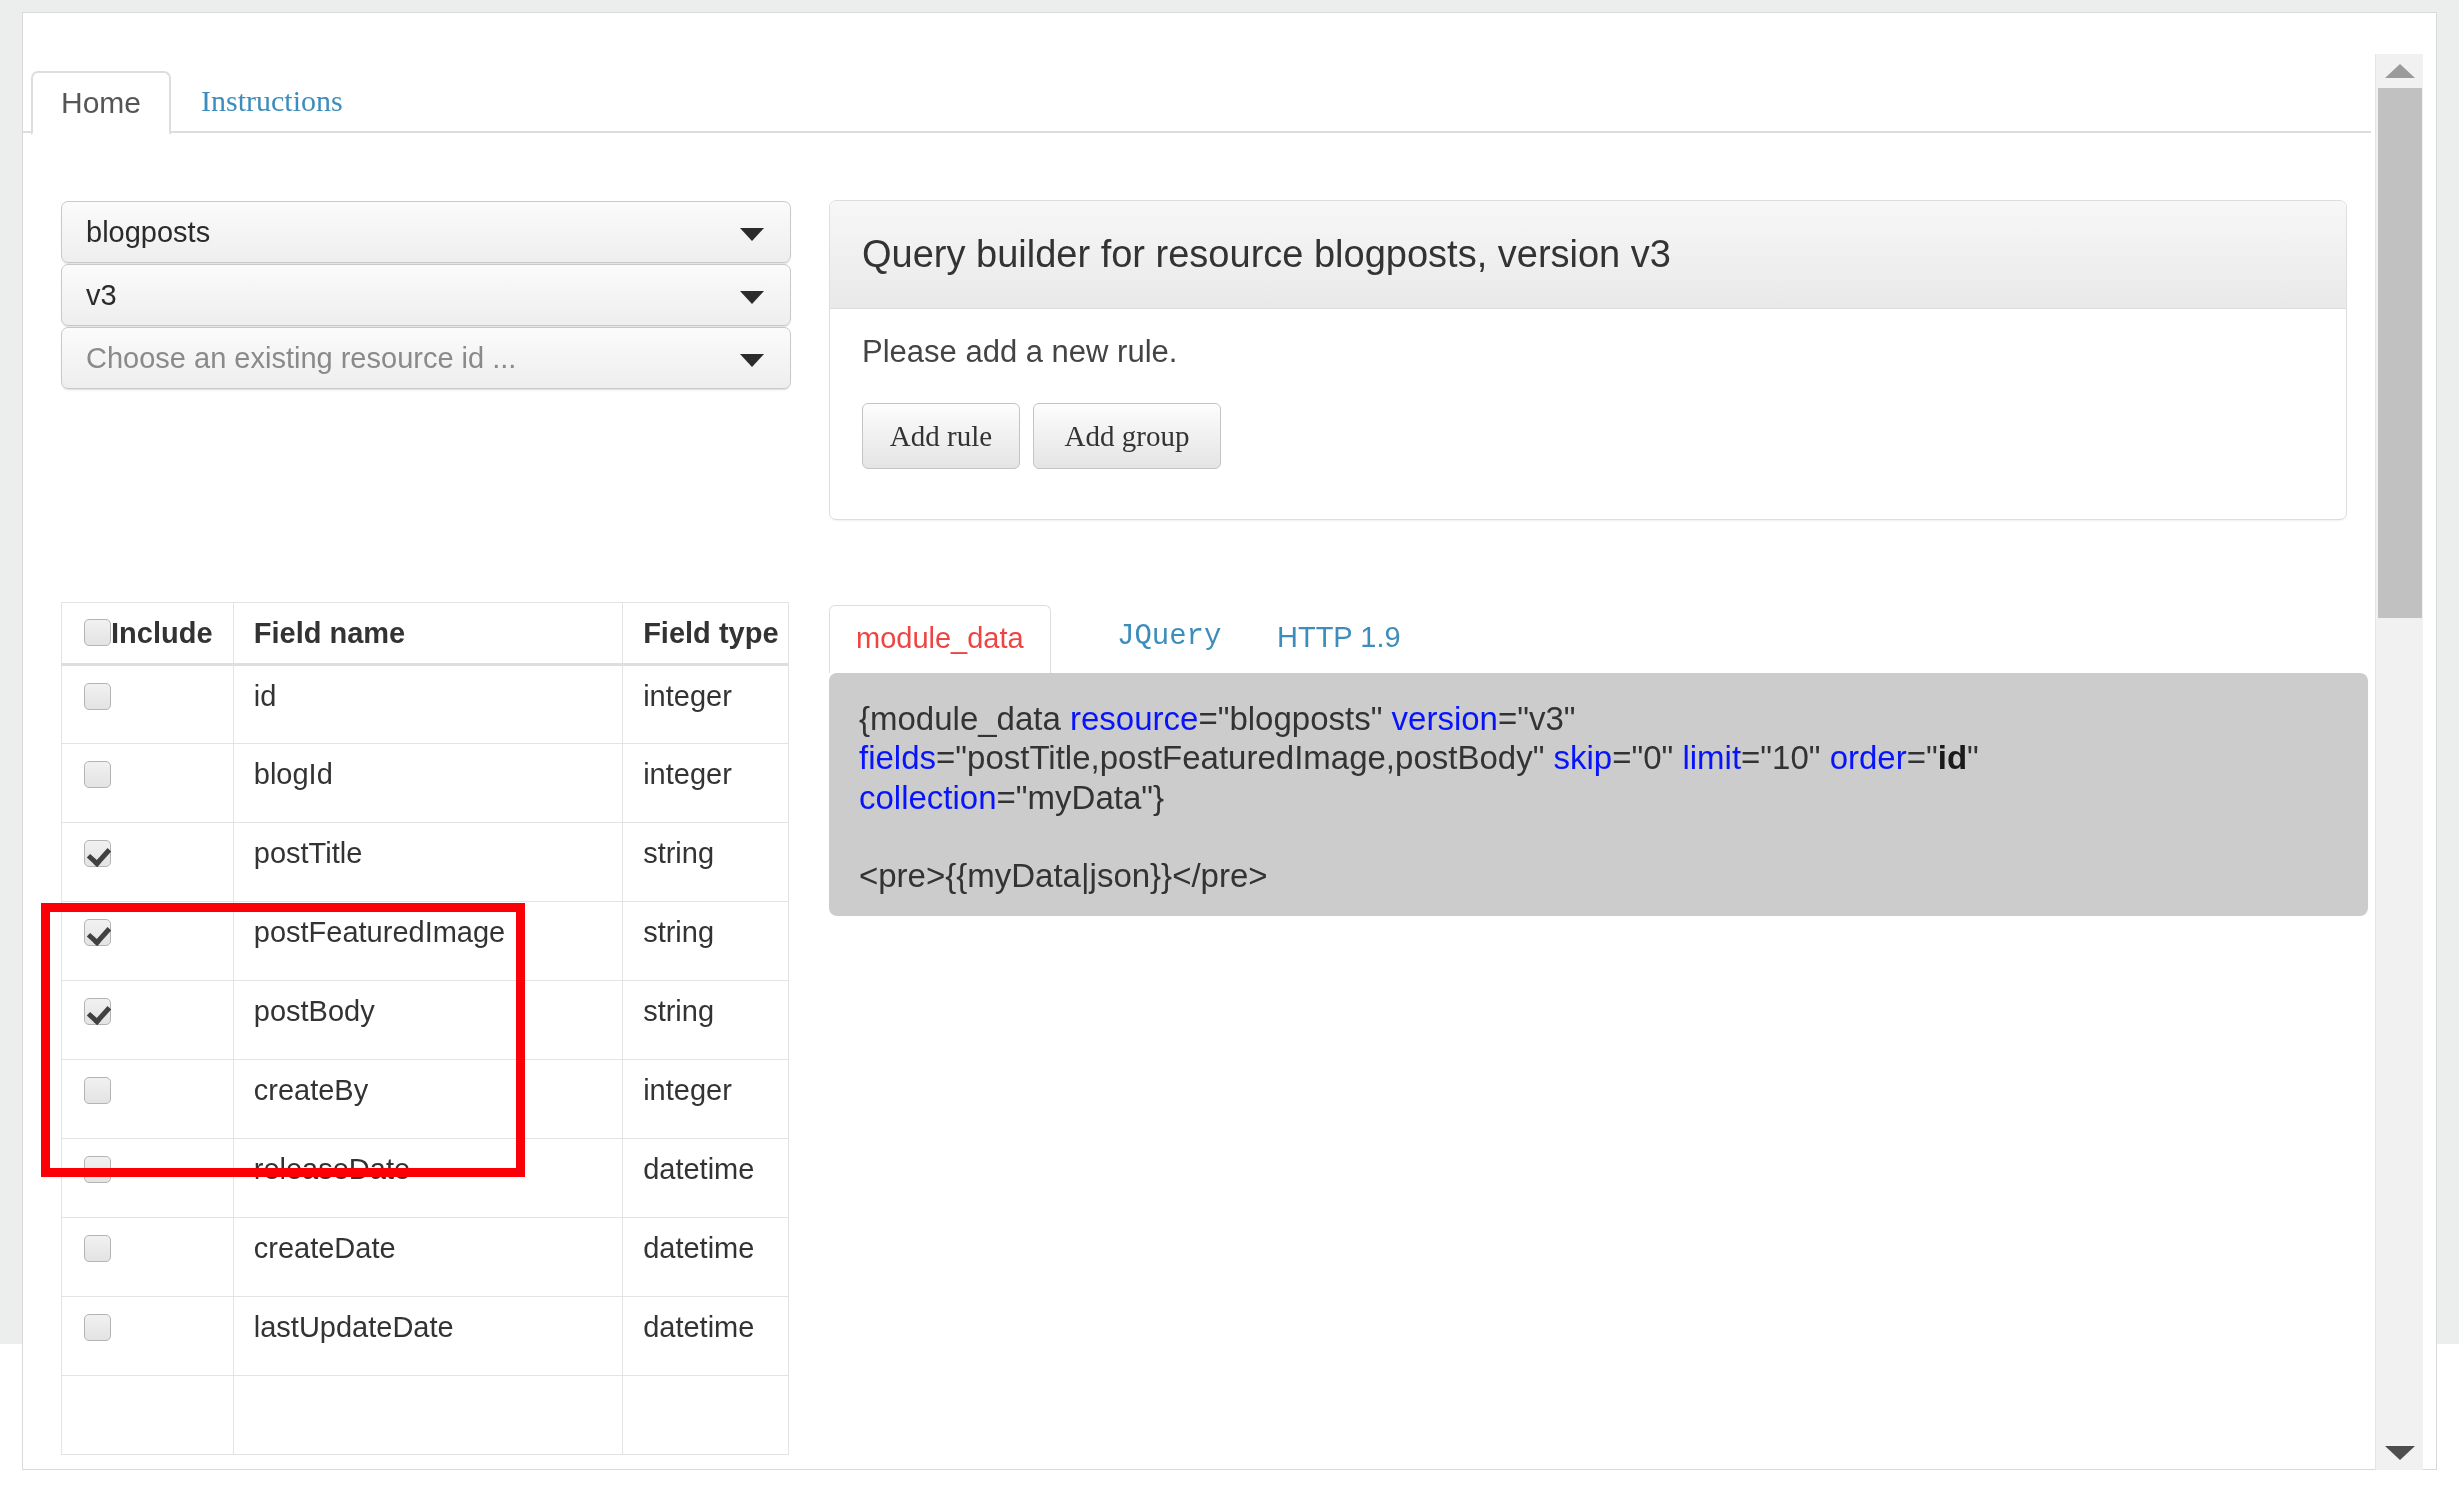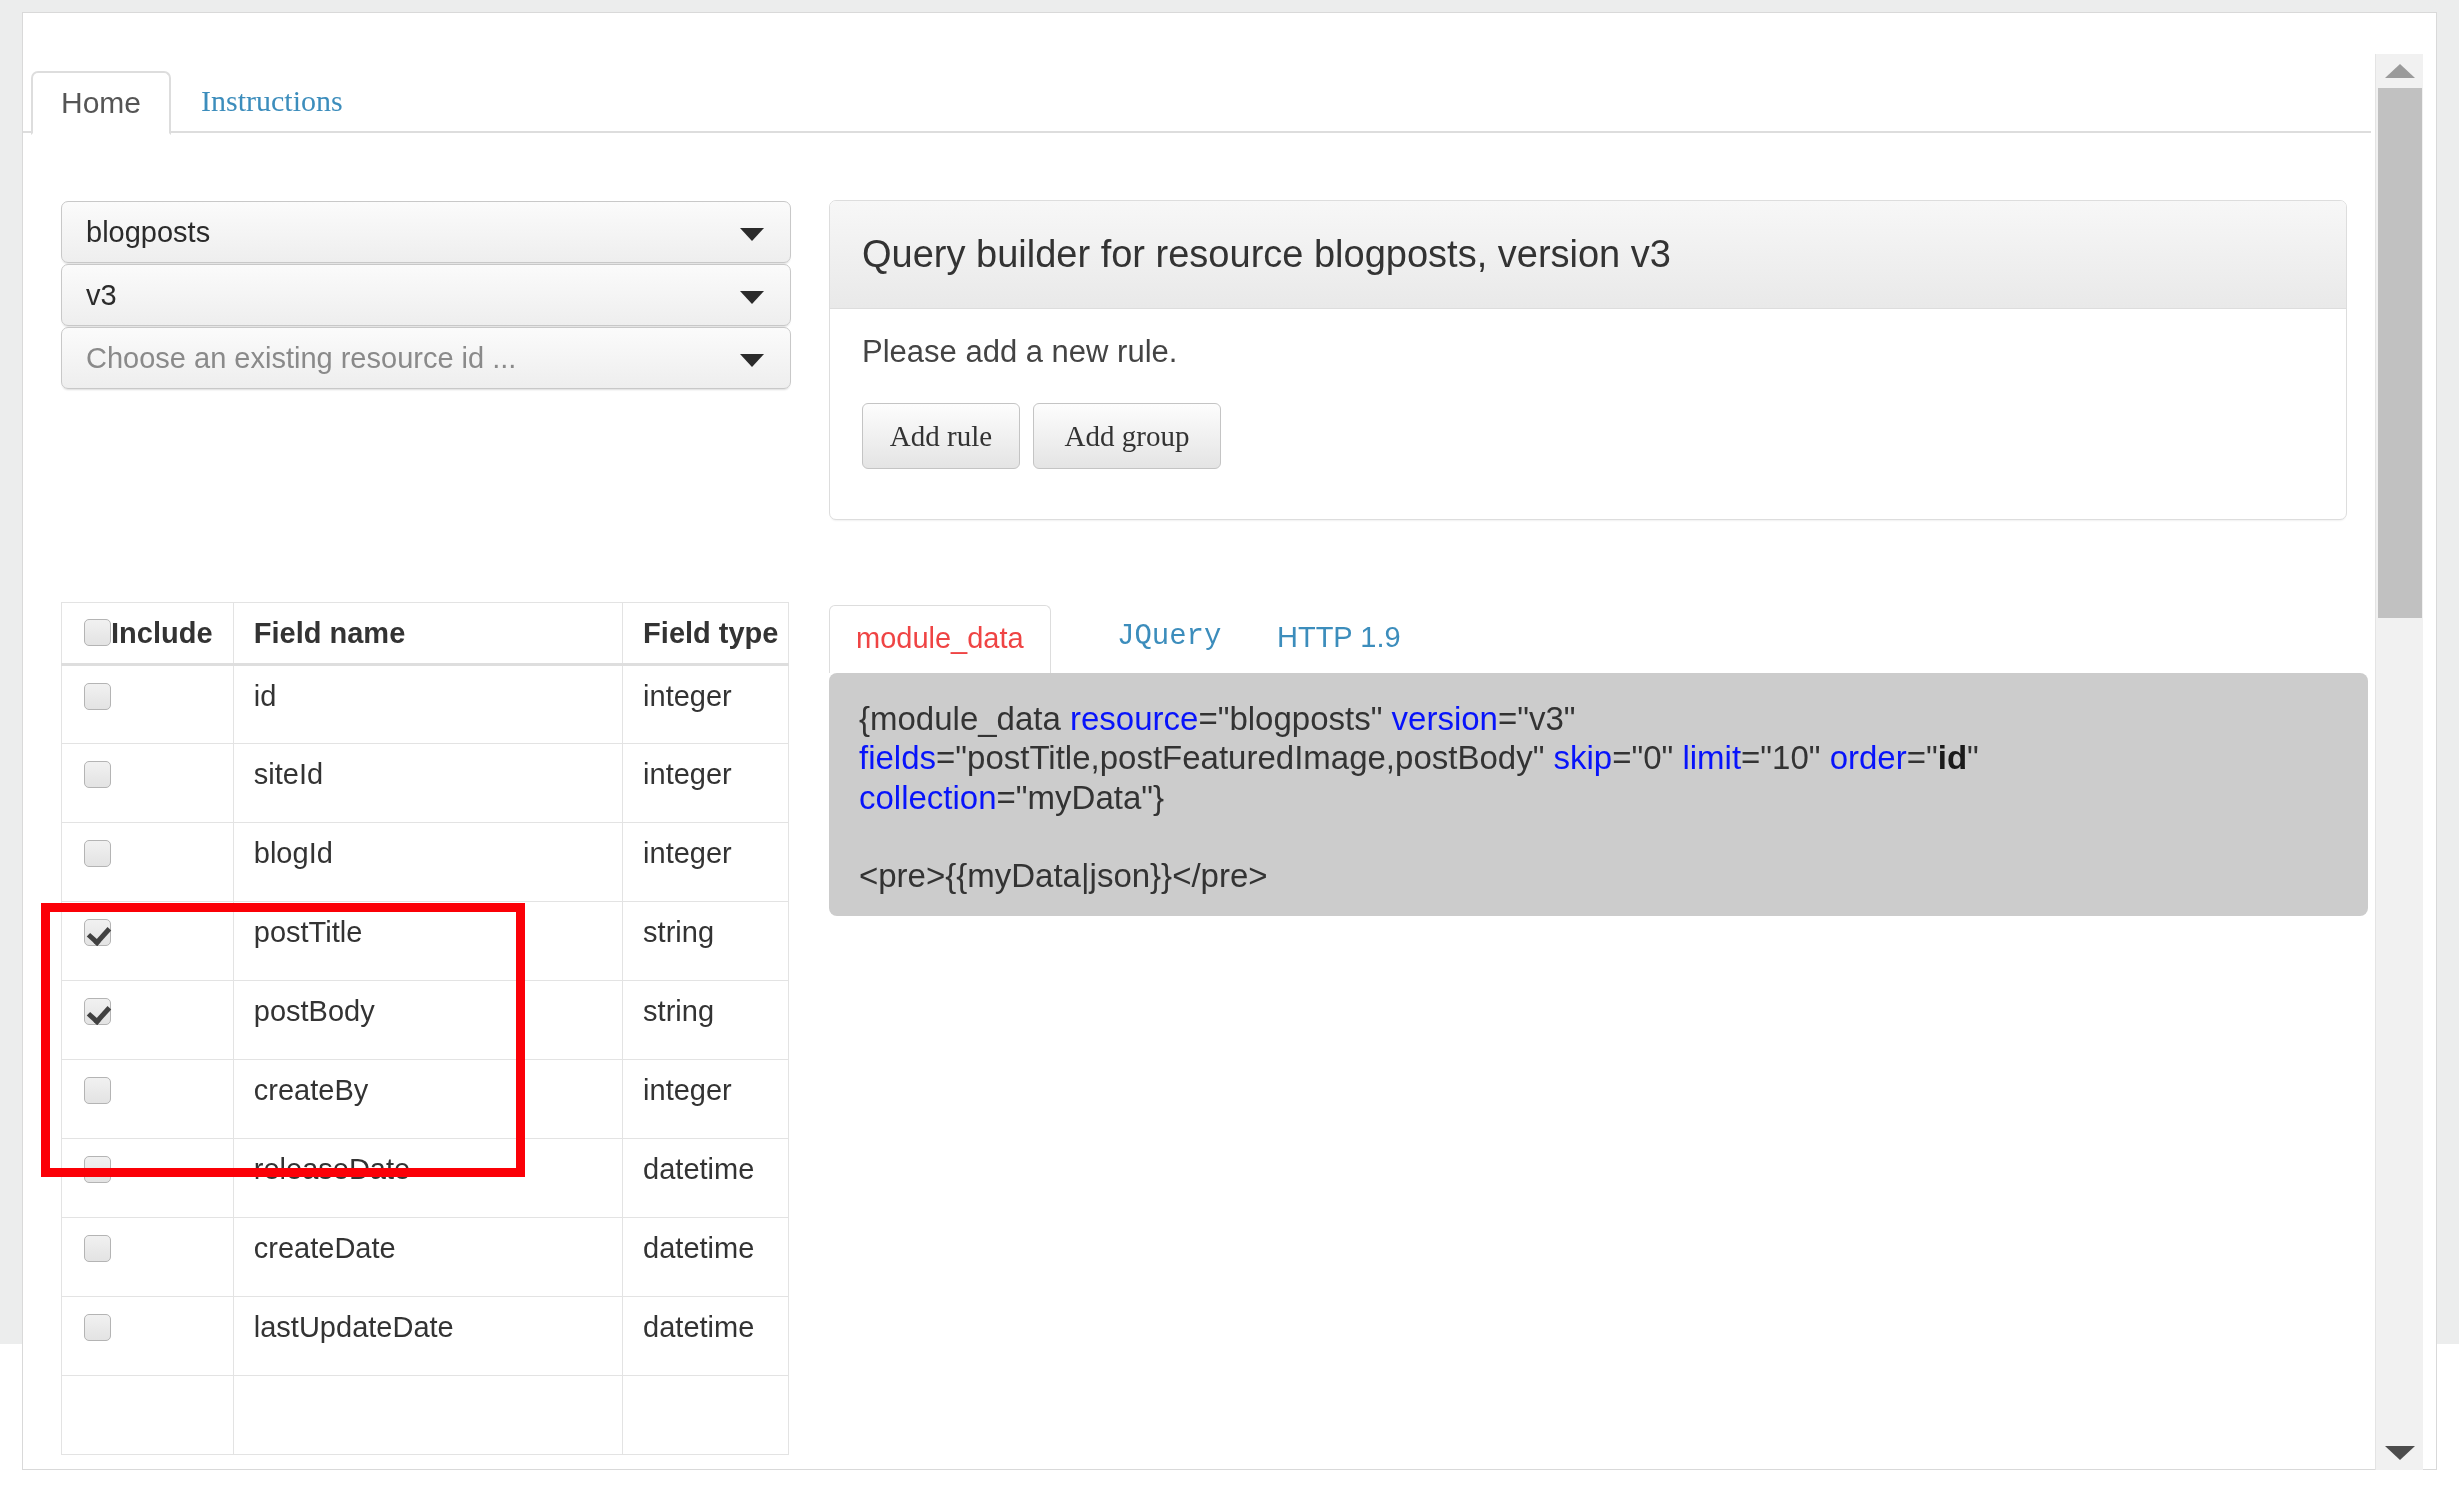--- a/index.html
+++ b/index.html
@@ -326,43 +326,43 @@
             </td>
             <td class="col-type">
               <div class="cellpad-nm">integer</div>
             </td>
           </tr>
           <tr>
             <td class="col-inc">
               <div class="cellpad"><span class="chk"></span></div>
             </td>
             <td class="col-name">
-              <div class="cellpad-nm">siteId</div>
+              <div class="cellpad-nm">blogId</div>
             </td>
             <td class="col-type">
               <div class="cellpad-nm">integer</div>
             </td>
           </tr>
           <tr>
             <td class="col-inc">
-              <div class="cellpad"><span class="chk"></span></div>
-            </td>
-            <td class="col-name">
-              <div class="cellpad-nm">blogId</div>
-            </td>
-            <td class="col-type">
-              <div class="cellpad-nm">integer</div>
-            </td>
-          </tr>
-          <tr>
-            <td class="col-inc">
               <div class="cellpad"><span class="chk checked"></span></div>
             </td>
             <td class="col-name">
               <div class="cellpad-nm">postTitle</div>
+            </td>
+            <td class="col-type">
+              <div class="cellpad-nm">string</div>
+            </td>
+          </tr>
+          <tr>
+            <td class="col-inc">
+              <div class="cellpad"><span class="chk checked"></span></div>
+            </td>
+            <td class="col-name">
+              <div class="cellpad-nm">postFeaturedImage</div>
             </td>
             <td class="col-type">
               <div class="cellpad-nm">string</div>
             </td>
           </tr>
           <tr>
             <td class="col-inc">
               <div class="cellpad"><span class="chk checked"></span></div>
             </td>
             <td class="col-name">

